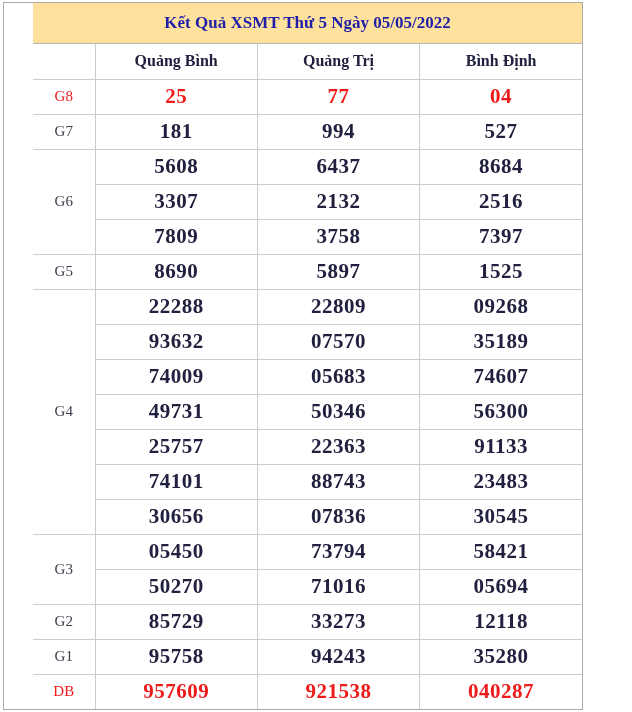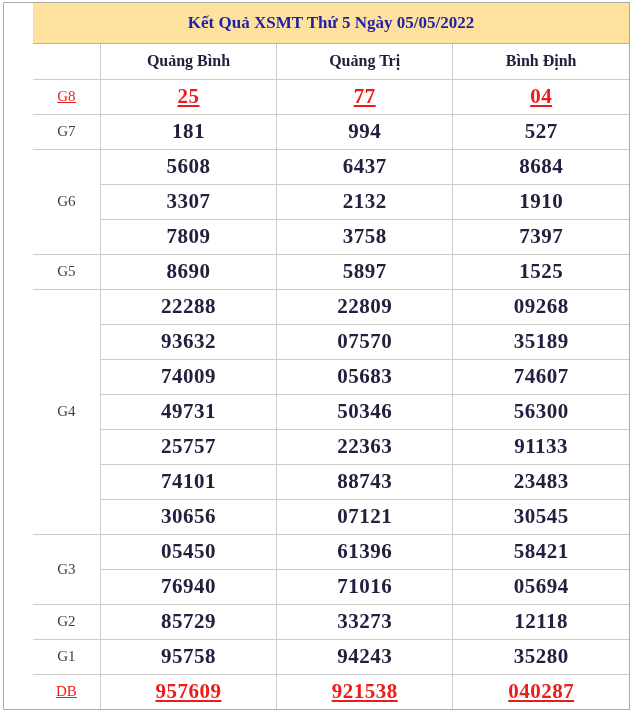--- a/index.html
+++ b/index.html
@@ -12,21 +12,21 @@
     --inner-border:#CCCCCC;
   }
   *{box-sizing:border-box;}
   html,body{margin:0;padding:0;background:#FFFFFF;}
   body{
     width:632px;height:712px;overflow:hidden;
     font-family:"Liberation Serif","DejaVu Serif",serif;
   }
   .wrap{
     margin:2px 3px;
-    width:627px;
+    width:580px;
     border:1px solid var(--outer-border);
     background:#fff;
     padding-left:29px;
   }
   .title-band{
     height:41px;
     background:var(--band-bg);
     border-bottom:1px solid #B5B5B5;
     display:flex;align-items:center;justify-content:center;
     color:var(--title-text);
@@ -66,21 +66,20 @@
     font-weight:normal;
   }
   td.prize-value{
     color:var(--num);
     font-size:21px;
     font-weight:bold;
     letter-spacing:0.5px;
   }
   tr.red-row td.prize-value, td.prize-label.red{
     color:var(--red);
-    text-decoration:underline;
   }
 </style>
 </head>
 <body>
 
 <div class="wrap">
   <div class="title-band">Kết Quả XSMT Thứ 5 Ngày 05/05/2022</div>
   <table class="results">
     <colgroup>
       <col class="c-label">
@@ -111,21 +110,21 @@
         </tr>
         <tr>
           <td class="prize-label" rowspan="3">G6</td>
           <td class="prize-value">5608</td>
           <td class="prize-value">6437</td>
           <td class="prize-value">8684</td>
         </tr>
         <tr>
           <td class="prize-value">3307</td>
           <td class="prize-value">2132</td>
-          <td class="prize-value">1910</td>
+          <td class="prize-value">2516</td>
         </tr>
         <tr>
           <td class="prize-value">7809</td>
           <td class="prize-value">3758</td>
           <td class="prize-value">7397</td>
         </tr>
         <tr>
           <td class="prize-label" rowspan="1">G5</td>
           <td class="prize-value">8690</td>
           <td class="prize-value">5897</td>
@@ -157,31 +156,31 @@
           <td class="prize-value">22363</td>
           <td class="prize-value">91133</td>
         </tr>
         <tr>
           <td class="prize-value">74101</td>
           <td class="prize-value">88743</td>
           <td class="prize-value">23483</td>
         </tr>
         <tr>
           <td class="prize-value">30656</td>
-          <td class="prize-value">07121</td>
+          <td class="prize-value">07836</td>
           <td class="prize-value">30545</td>
         </tr>
         <tr>
           <td class="prize-label" rowspan="2">G3</td>
           <td class="prize-value">05450</td>
-          <td class="prize-value">61396</td>
+          <td class="prize-value">73794</td>
           <td class="prize-value">58421</td>
         </tr>
         <tr>
-          <td class="prize-value">76940</td>
+          <td class="prize-value">50270</td>
           <td class="prize-value">71016</td>
           <td class="prize-value">05694</td>
         </tr>
         <tr>
           <td class="prize-label" rowspan="1">G2</td>
           <td class="prize-value">85729</td>
           <td class="prize-value">33273</td>
           <td class="prize-value">12118</td>
         </tr>
         <tr>

